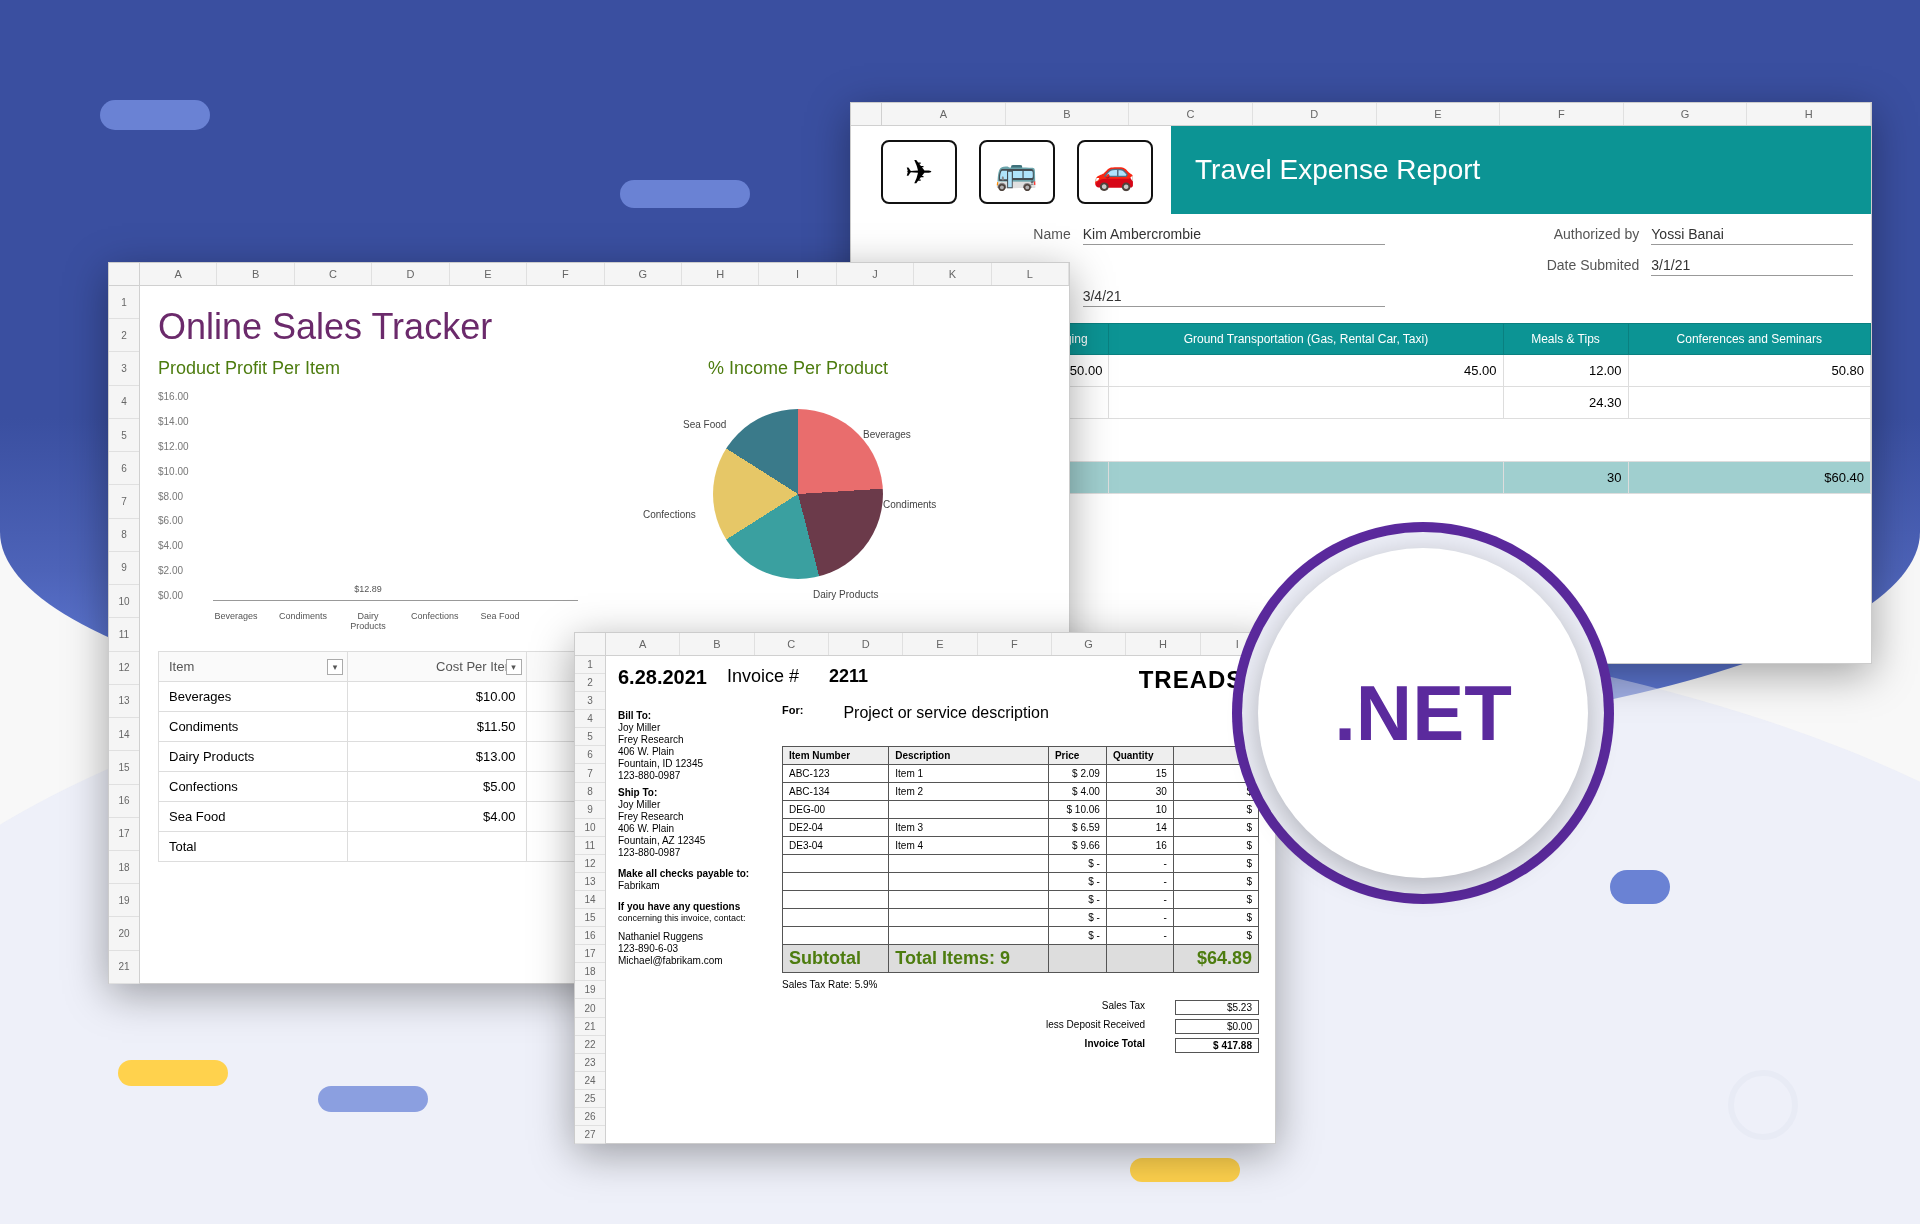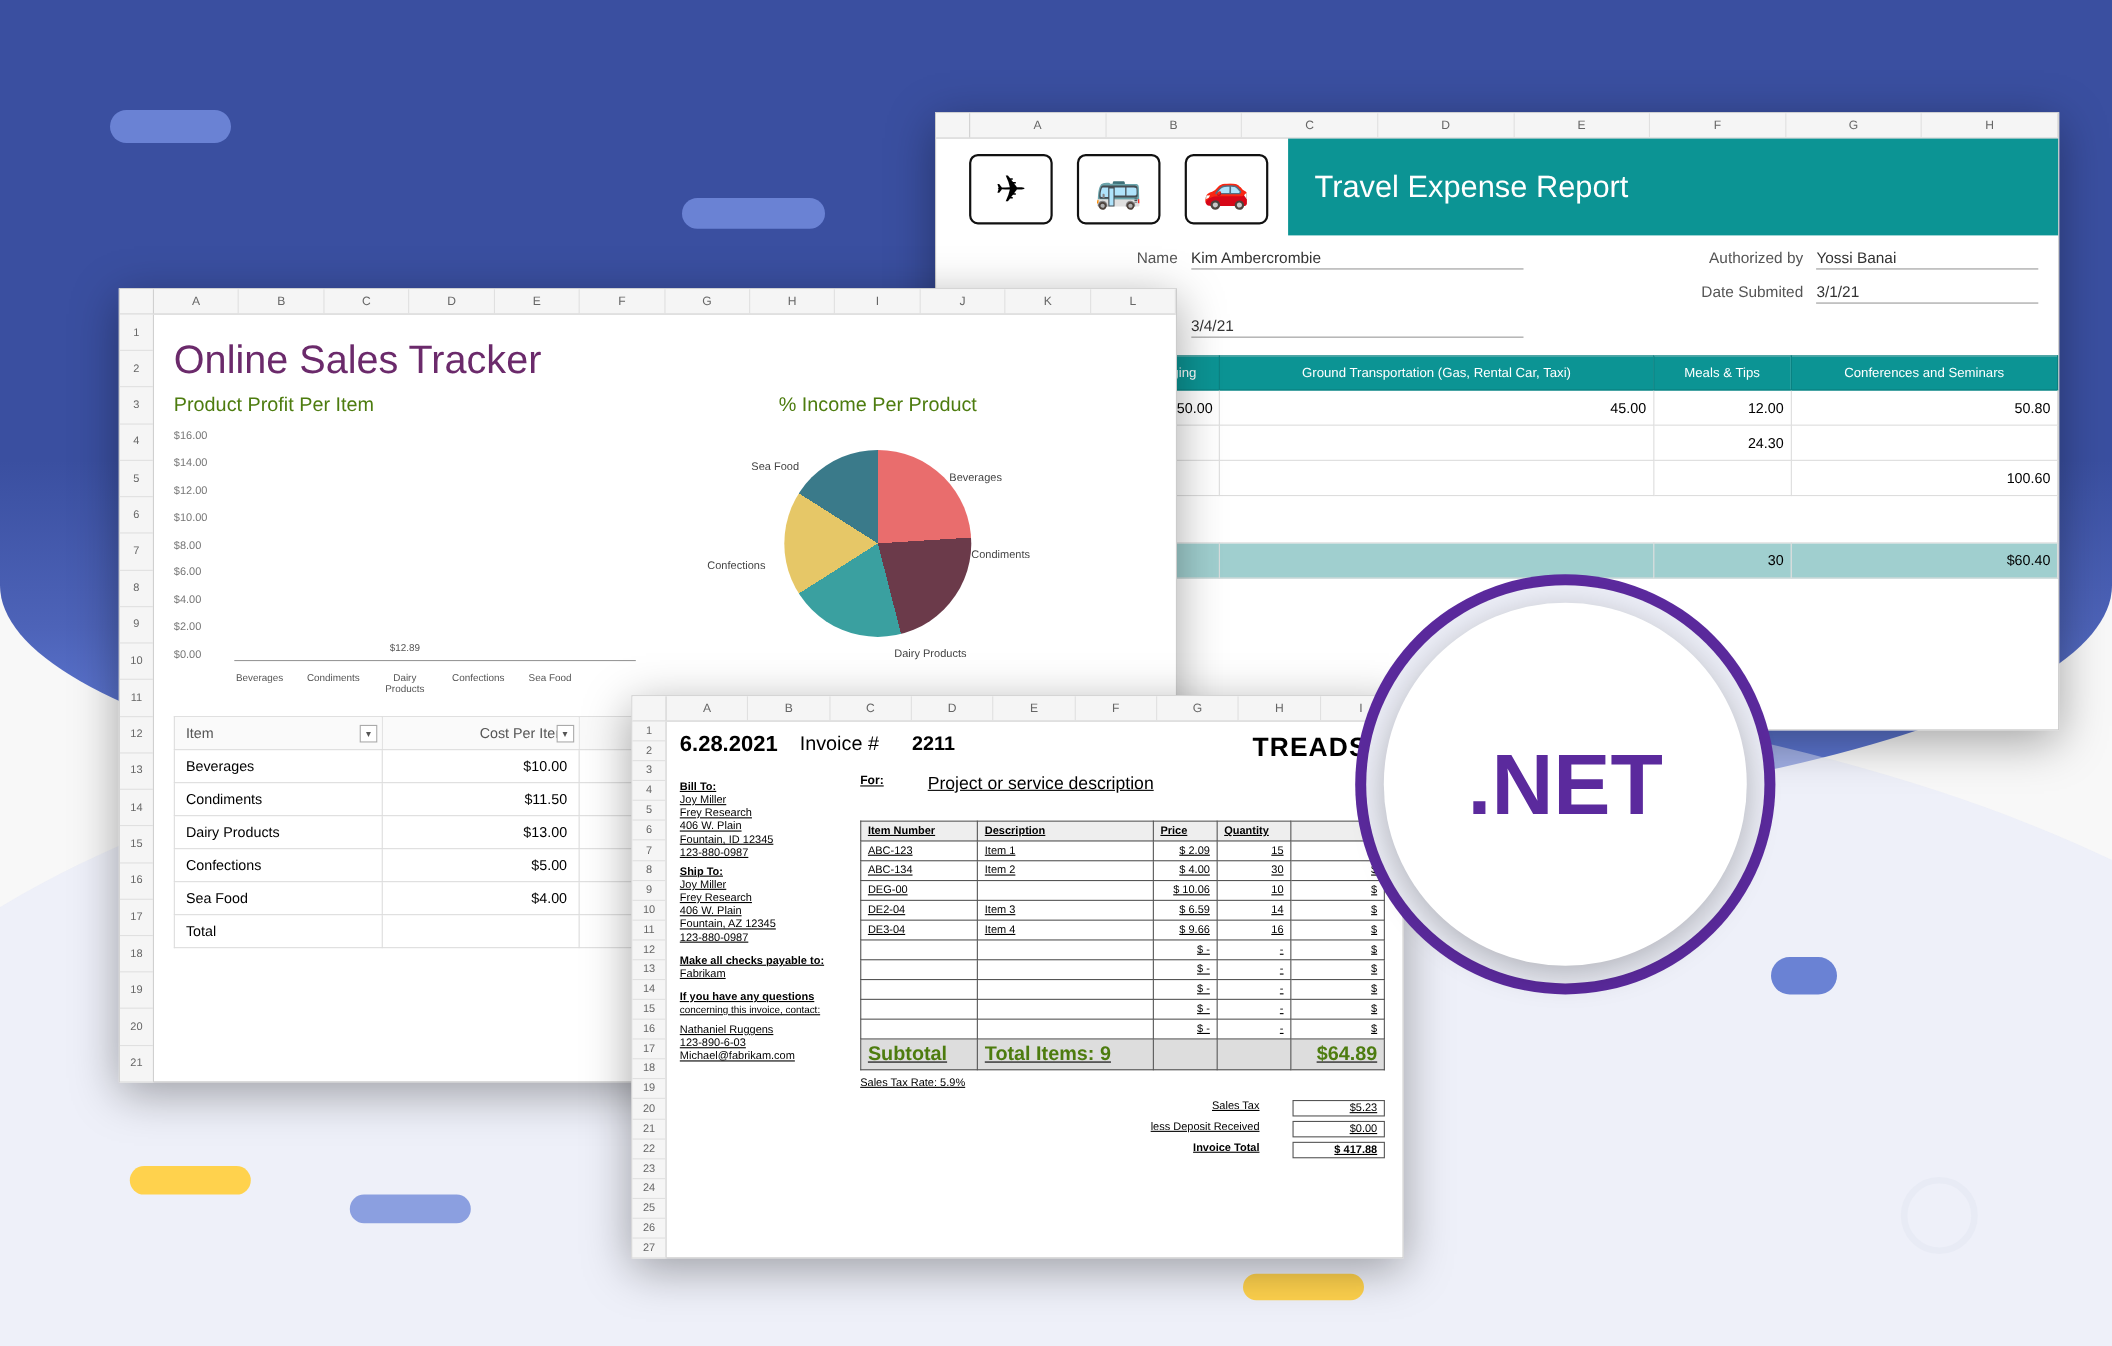--- a/index.html
+++ b/index.html
@@ -86,21 +86,21 @@
   .te-table td.l { text-align:left;}
   .te-table tr.totals td { background:#a0cfcf; font-weight:500;}
 
   
   .inv { left:574px; top:632px; width:700px; height:510px; font-size:11px;}
   .inv .content { padding:10px 16px 12px 12px; }
   .inv-head { display:flex; align-items:flex-start; gap:20px; margin-bottom:10px;}
   .inv-head .date { font-size:20px; font-weight:600; }
   .inv-head .mid { display:flex; gap:30px; align-items:baseline; font-size:18px;}
   .inv-head .brand { margin-left:auto; font-size:24px; font-weight:800; letter-spacing:1px; font-family:Impact, sans-serif;}
-  .inv-cols { display:flex; gap:14px;text-decoration:underline; }
+  .inv-cols { display:flex; gap:14px; }
   .inv-left { width:150px; }
   .inv-left .hh { font-weight:700; margin-top:6px; }
   .inv-left div { margin-bottom:1px; font-size:10px; }
   .inv-right { flex:1; }
   .inv-tbl { width:100%; border-collapse:collapse; font-size:10px;margin-top:24px;}
   .inv-tbl th, .inv-tbl td { border:1px solid #555; padding:3px 6px; }
   .inv-tbl th { background:#eee; font-weight:700; text-align:left;}
   .inv-tbl td.r { text-align:right;}
   .inv-tbl tr.sub td { background:#ddd; font-weight:700;}
   .inv-summary { margin-top:8px; font-size:10px;}
@@ -188,28 +188,20 @@
               <td>12.00</td>
               <td>50.80</td>
             </tr>
         <tr id="te-r2">
               <td class="l"></td>
               <td></td>
               <td></td>
               <td></td>
               <td>24.30</td>
               <td></td>
-            </tr>
-        <tr id="te-r3">
-              <td class="l"></td>
-              <td></td>
-              <td></td>
-              <td></td>
-              <td></td>
-              <td>100.60</td>
             </tr>
         <tr>
               <td colspan="6" style="height:26px;"></td>
             </tr>
         <tr class="totals" id="te-tot">
               <td class="l"></td>
               <td>$60.08</td>
               <td></td>
               <td></td>
               <td>30</td>

